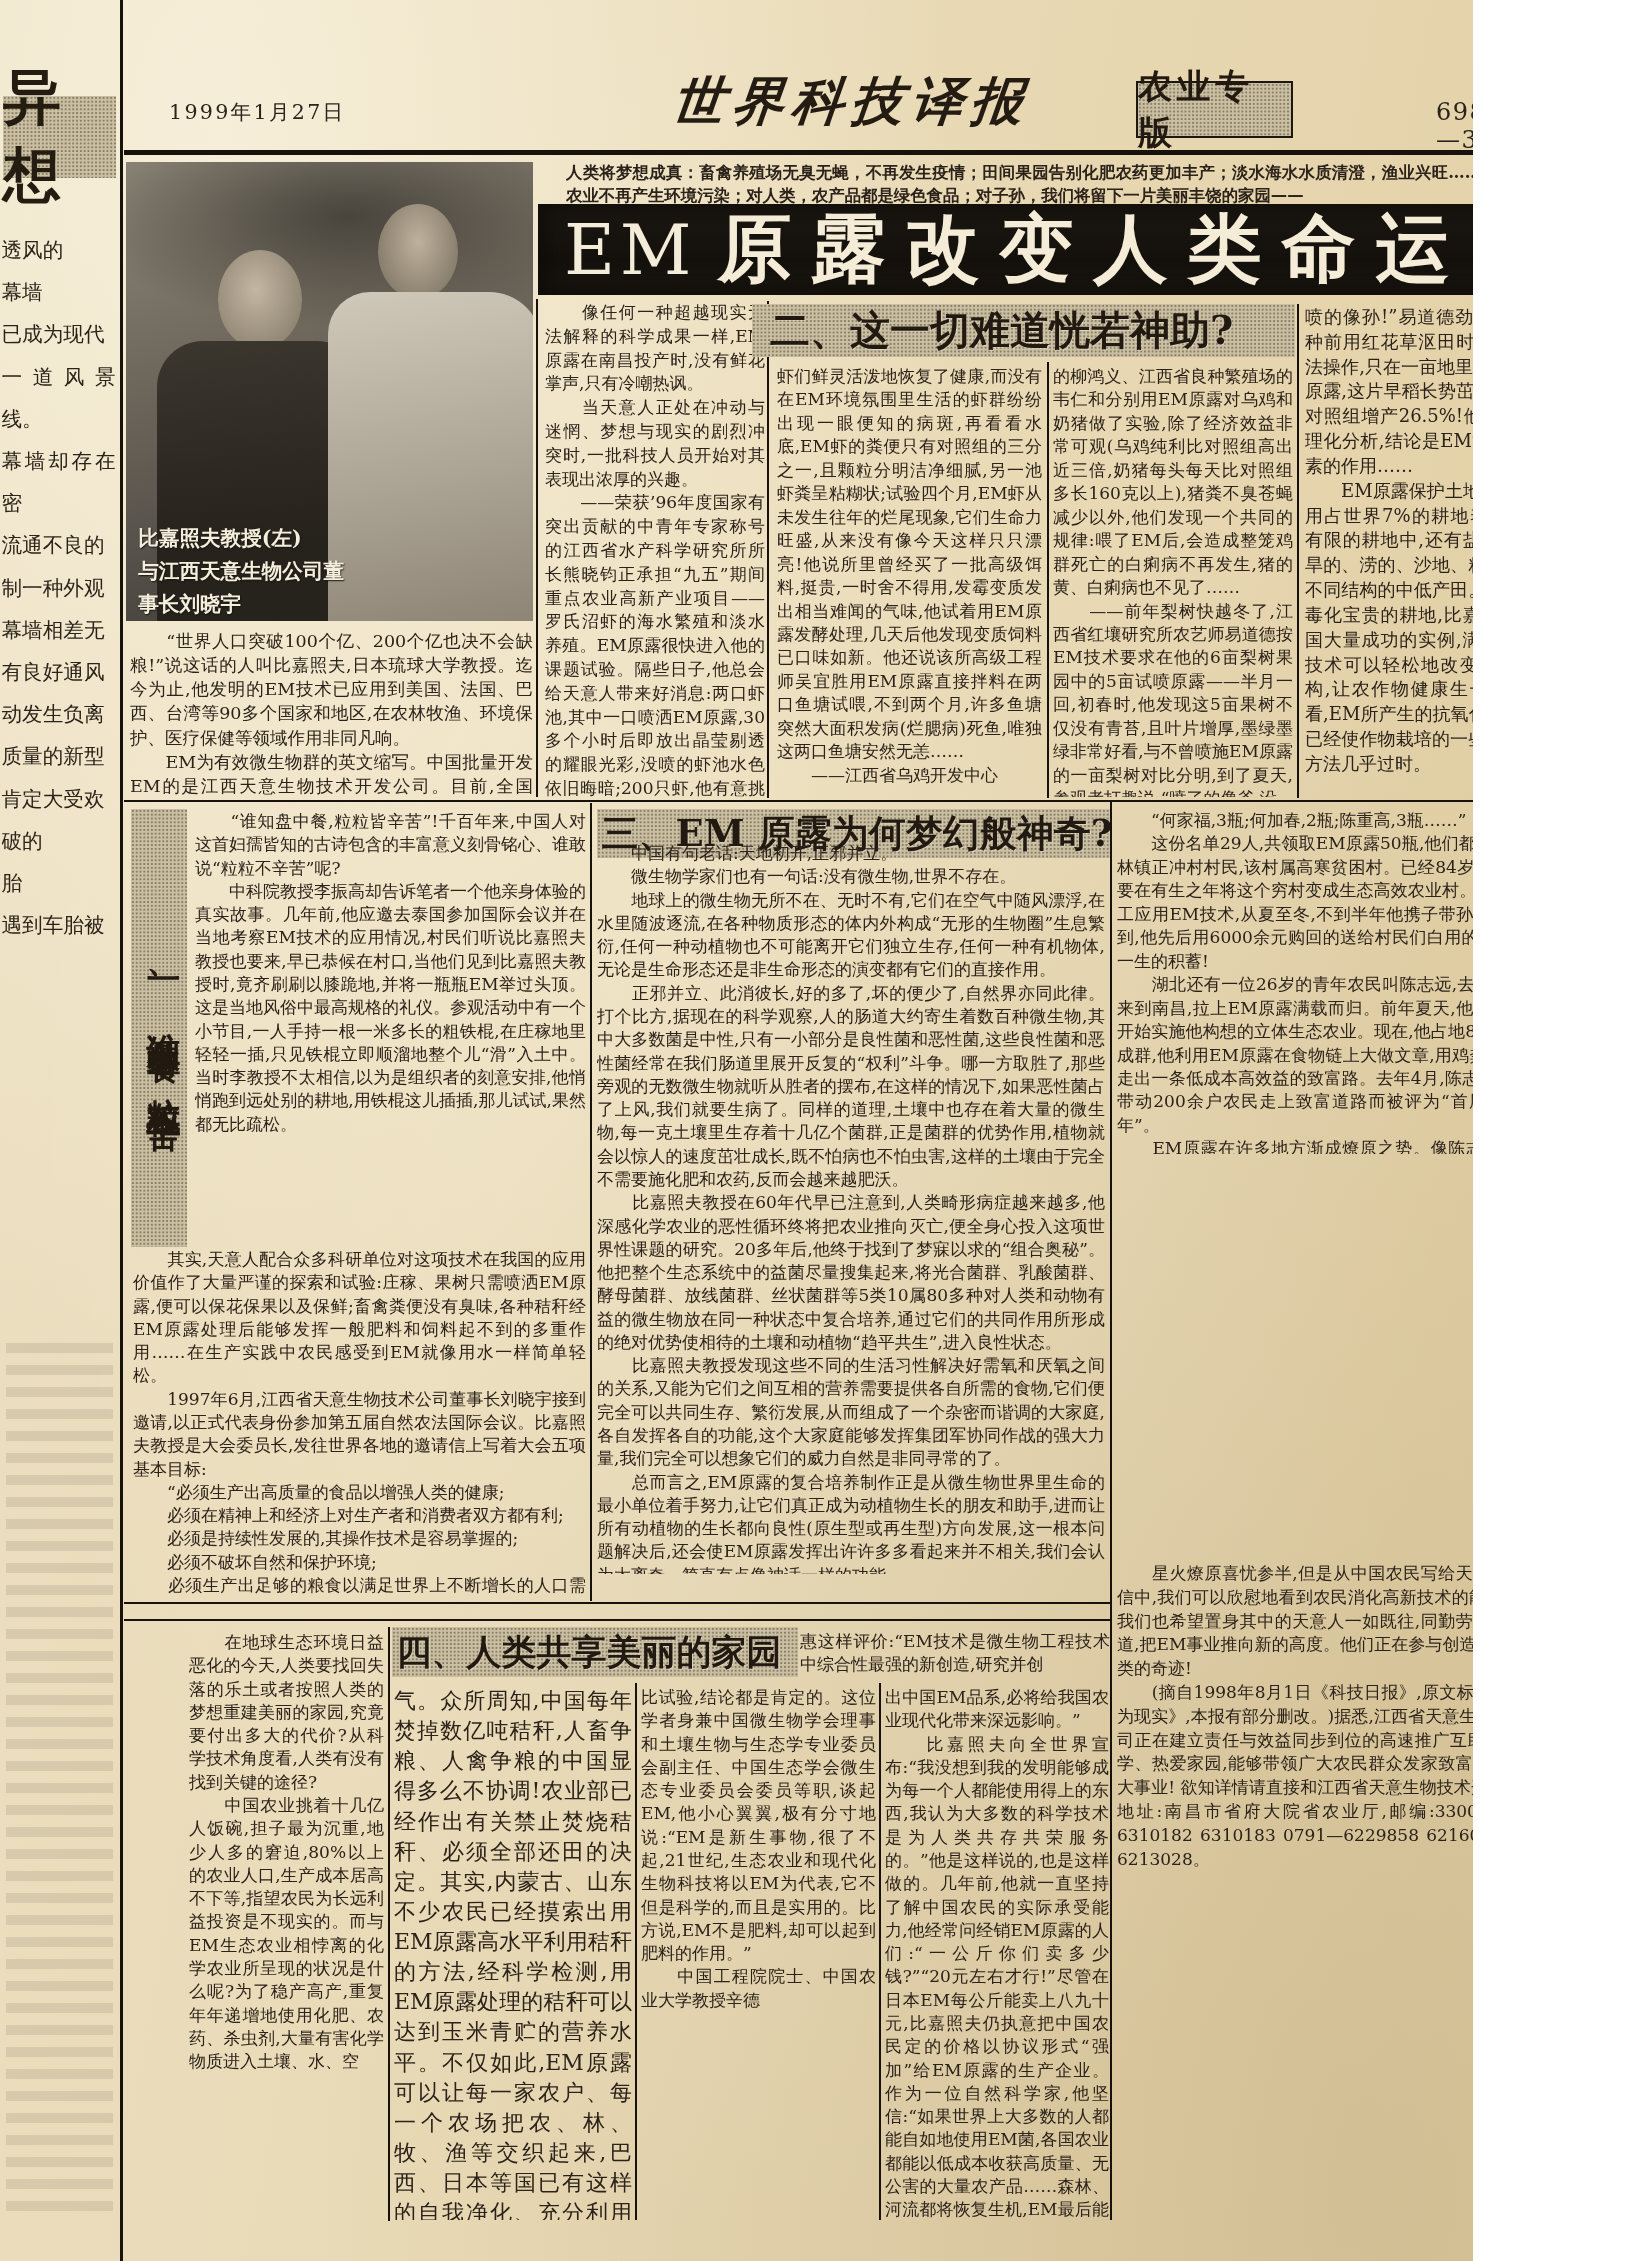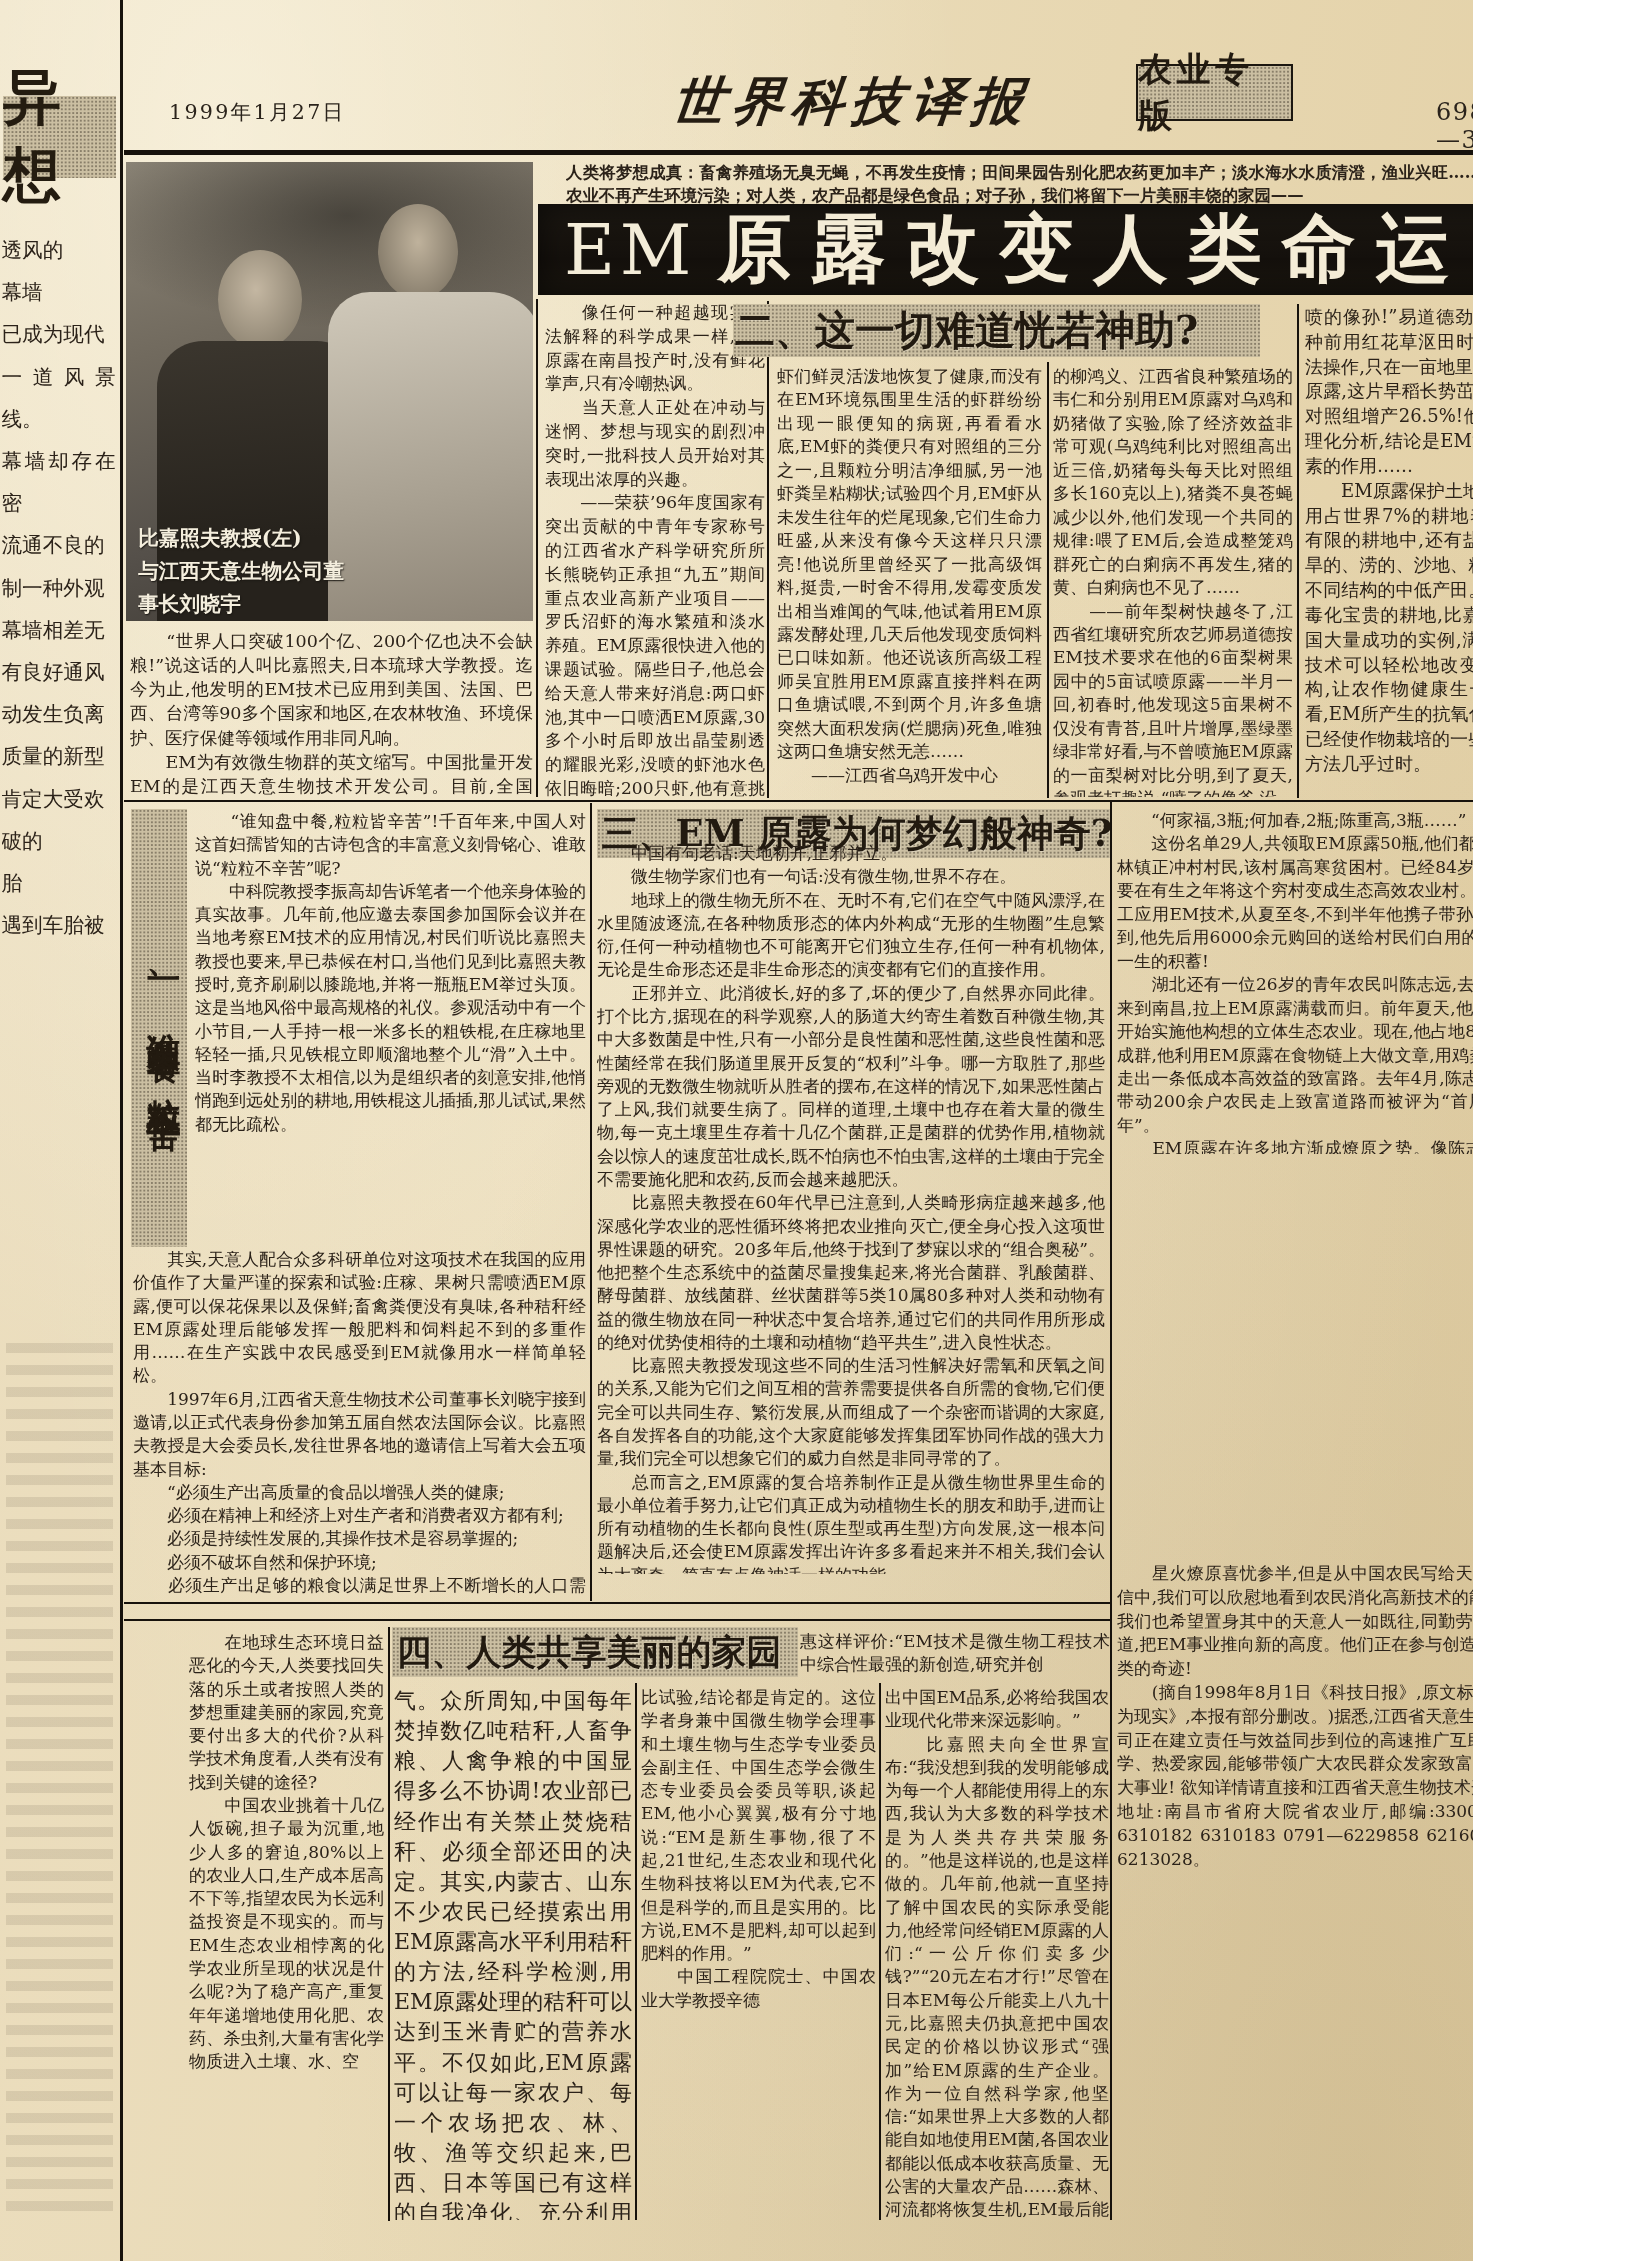--- a/index.html
+++ b/index.html
@@ -50,21 +50,21 @@
 质量的新型
 肯定大受欢
 破的
 胎
 遇到车胎被</div>
   <div class="abs faint-lines" style="left:6.1px;top:1343px;width:107px;height:877px;opacity:.55;"></div>
   <div class="abs rule" style="left:120px;top:0;width:3.1px;height:2261px;"></div>
 
   <div class="abs" style="left:169px;top:98px;font-size:20.6px;letter-spacing:2.3px;">1999年1月27日</div>
   <div class="abs" id="masthead" style="left:661px;top:67px;width:381px;font-size:52px;text-align:center;color:#241c12;">世界科技译报</div>
-  <div class="abs halftone" style="left:1136px;top:64px;width:153px;height:53px;border:2.3px solid #1c1710;display:flex;align-items:center;justify-content:flex-start;">
+  <div class="abs halftone" style="left:1136px;top:81px;width:153px;height:53px;border:2.3px solid #1c1710;display:flex;align-items:center;justify-content:flex-start;">
     <span style="font-size:34px;font-weight:bold;letter-spacing:4.6px;color:#221a10;">农业专版</span>
   </div>
   <div class="abs" style="left:1436px;top:98px;font-size:24px;letter-spacing:1.5px;">698—3</div>
   <div class="abs rule" style="left:124px;top:150px;width:1494px;height:4.6px;"></div>
 
   <div class="abs flow body-ink" style="left:566px;top:162px;width:1015px;height:43px;font-size:16.4px;line-height:1.4;font-weight:bold;">人类将梦想成真：畜禽养殖场无臭无蝇，不再发生疫情；田间果园告别化肥农药更加丰产；淡水海水水质清澄，渔业兴旺……对于地球，大农业不再产生环境污染；对人类，农产品都是绿色食品；对子孙，我们将留下一片美丽丰饶的家园——</div>
 
   <div class="abs" id="banner" style="left:534px;top:204px;width:1085px;height:91px;">
     <span class="em-mark">EM</span>
     <span class="cn">原露改变人类命运</span>
@@ -82,21 +82,21 @@
   </div>
   <div class="abs flow body-ink" style="left:130px;top:629px;width:403px;height:168px;font-size:17.5px;line-height:1.38;">　　“世界人口突破100个亿、200个亿也决不会缺粮!”说这话的人叫比嘉照夫,日本琉球大学教授。迄今为止,他发明的EM技术已应用到美国、法国、巴西、台湾等90多个国家和地区,在农林牧渔、环境保护、医疗保健等领域作用非同凡响。
 　　EM为有效微生物群的英文缩写。中国批量开发EM的是江西天意生物技术开发公司。目前,全国2000多个县(市)的数万农户、养殖户已闻风而动。</div>
 
   <div class="abs rule" style="left:536px;top:299px;width:1.5px;height:498px;"></div>
   <div class="abs flow body-ink" style="left:545px;top:301px;width:220px;height:496px;font-size:17px;line-height:1.4;">　　像任何一种超越现实无法解释的科学成果一样,EM原露在南昌投产时,没有鲜花掌声,只有冷嘲热讽。
 　　当天意人正处在冲动与迷惘、梦想与现实的剧烈冲突时,一批科技人员开始对其表现出浓厚的兴趣。
 　　——荣获’96年度国家有突出贡献的中青年专家称号的江西省水产科学研究所所长熊晓钧正承担“九五”期间重点农业高新产业项目——罗氏沼虾的海水繁殖和淡水养殖。EM原露很快进入他的课题试验。隔些日子,他总会给天意人带来好消息:两口虾池,其中一口喷洒EM原露,30多个小时后即放出晶莹剔透的耀眼光彩,没喷的虾池水色依旧晦暗;200只虾,他有意挑出100只染病的放入有EM原露的池里,剩下100只健康虾则放进另一个水池,过些日子,病</div>
   <div class="abs rule" style="left:767px;top:301px;width:1.5px;height:497px;"></div>
 
-  <div class="abs halftone headbar" style="left:733px;top:304px;width:525px;height:53px;padding-left:2px;">
+  <div class="abs halftone headbar" style="left:752px;top:304px;width:525px;height:53px;padding-left:18px;">
     <span style="font-size:40px;white-space:nowrap;">二、这一切难道恍若神助?</span>
   </div>
   <div class="abs flow body-ink" style="left:777px;top:365px;width:265px;height:432px;font-size:17px;line-height:1.38;">虾们鲜灵活泼地恢复了健康,而没有在EM环境氛围里生活的虾群纷纷出现一眼便知的病斑,再看看水底,EM虾的粪便只有对照组的三分之一,且颗粒分明洁净细腻,另一池虾粪呈粘糊状;试验四个月,EM虾从未发生往年的烂尾现象,它们生命力旺盛,从来没有像今天这样只只漂亮!他说所里曾经买了一批高级饵料,挺贵,一时舍不得用,发霉变质发出相当难闻的气味,他试着用EM原露发酵处理,几天后他发现变质饲料已口味如新。他还说该所高级工程师吴宜胜用EM原露直接拌料在两口鱼塘试喂,不到两个月,许多鱼塘突然大面积发病(烂腮病)死鱼,唯独这两口鱼塘安然无恙……
 　　——江西省乌鸡开发中心</div>
   <div class="abs rule" style="left:1047px;top:362px;width:1.5px;height:436px;"></div>
   <div class="abs flow body-ink" style="left:1053px;top:365px;width:240px;height:432px;font-size:17px;line-height:1.38;">的柳鸿义、江西省良种繁殖场的韦仁和分别用EM原露对乌鸡和奶猪做了实验,除了经济效益非常可观(乌鸡纯利比对照组高出近三倍,奶猪每头每天比对照组多长160克以上),猪粪不臭苍蝇减少以外,他们发现一个共同的规律:喂了EM后,会造成整笼鸡群死亡的白痢病不再发生,猪的黄、白痢病也不见了……
 　　——前年梨树快越冬了,江西省红壤研究所农艺师易道德按EM技术要求在他的6亩梨树果园中的5亩试喷原露——半月一回,初春时,他发现这5亩果树不仅没有青苔,且叶片增厚,墨绿墨绿非常好看,与不曾喷施EM原露的一亩梨树对比分明,到了夏天,参观者打趣说:“喷了的像爷,没</div>
   <div class="abs rule" style="left:1297px;top:304px;width:1.5px;height:494px;"></div>
   <div class="abs flow body-ink" style="left:1305px;top:305px;width:308px;height:492px;font-size:18px;line-height:1.38;">喷的像孙!”易道德劲头倍增,在水稻播种前用红花草沤田时,他没按过去的方法操作,只在一亩地里泼洒了一公斤EM原露,这片早稻长势茁壮不说,一称重,比对照组增产26.5%!他进而对土壤进行理化分析,结论是EM能替代8种微量元素的作用……
 　　EM原露保护土地意义重大,中国在用占世界7%的耕地养活22%的人口,有限的耕地中,还有盐碱地、酸性的、旱的、涝的、沙地、粘地等不同性质、不同结构的中低产田。化肥农药还在酷毒化宝贵的耕地,比嘉照夫总结世界各国大量成功的实例,满怀信心地说,EM技术可以轻松地改变土壤的性质与结构,让农作物健康生长,用今天的眼界看,EM所产生的抗氧化和生物效应作用已经使作物栽培的一些主要传统理论和方法几乎过时。</div>

